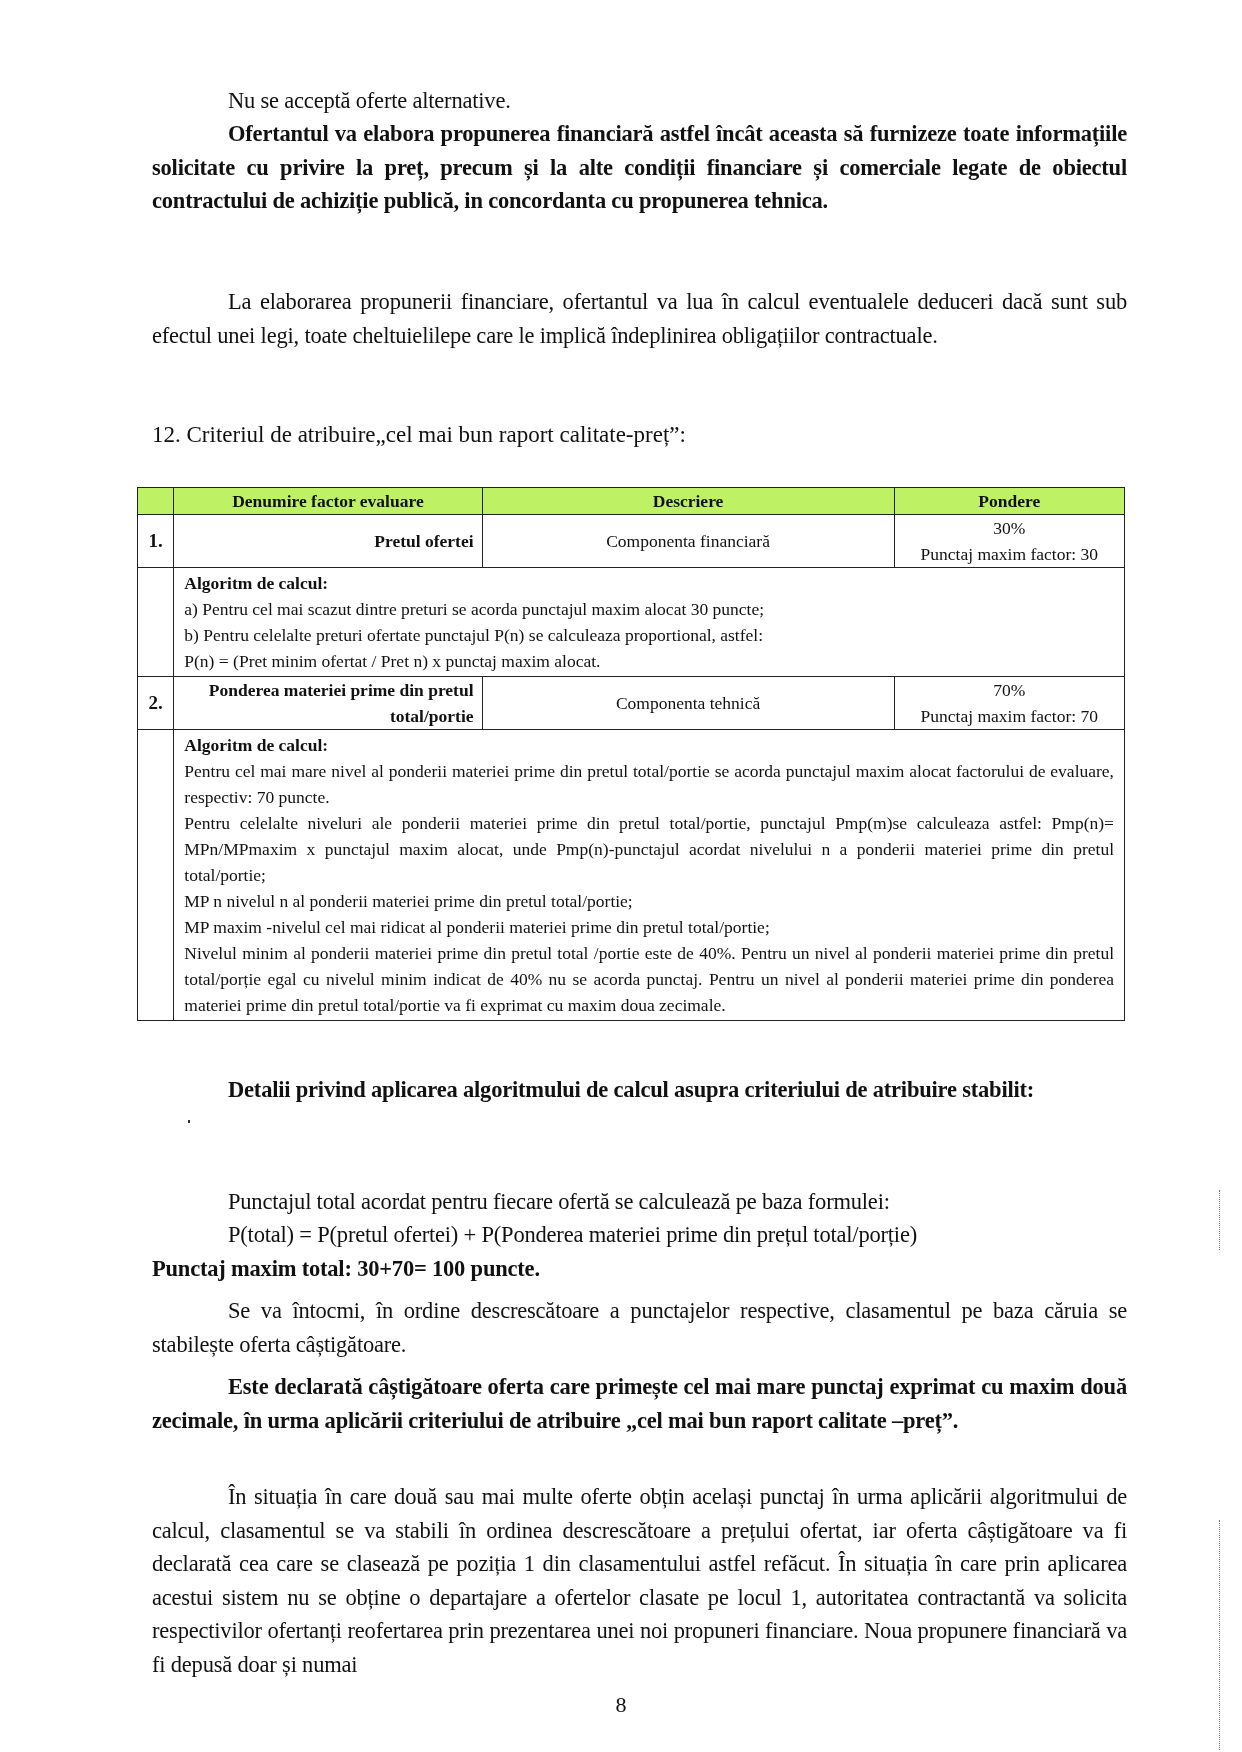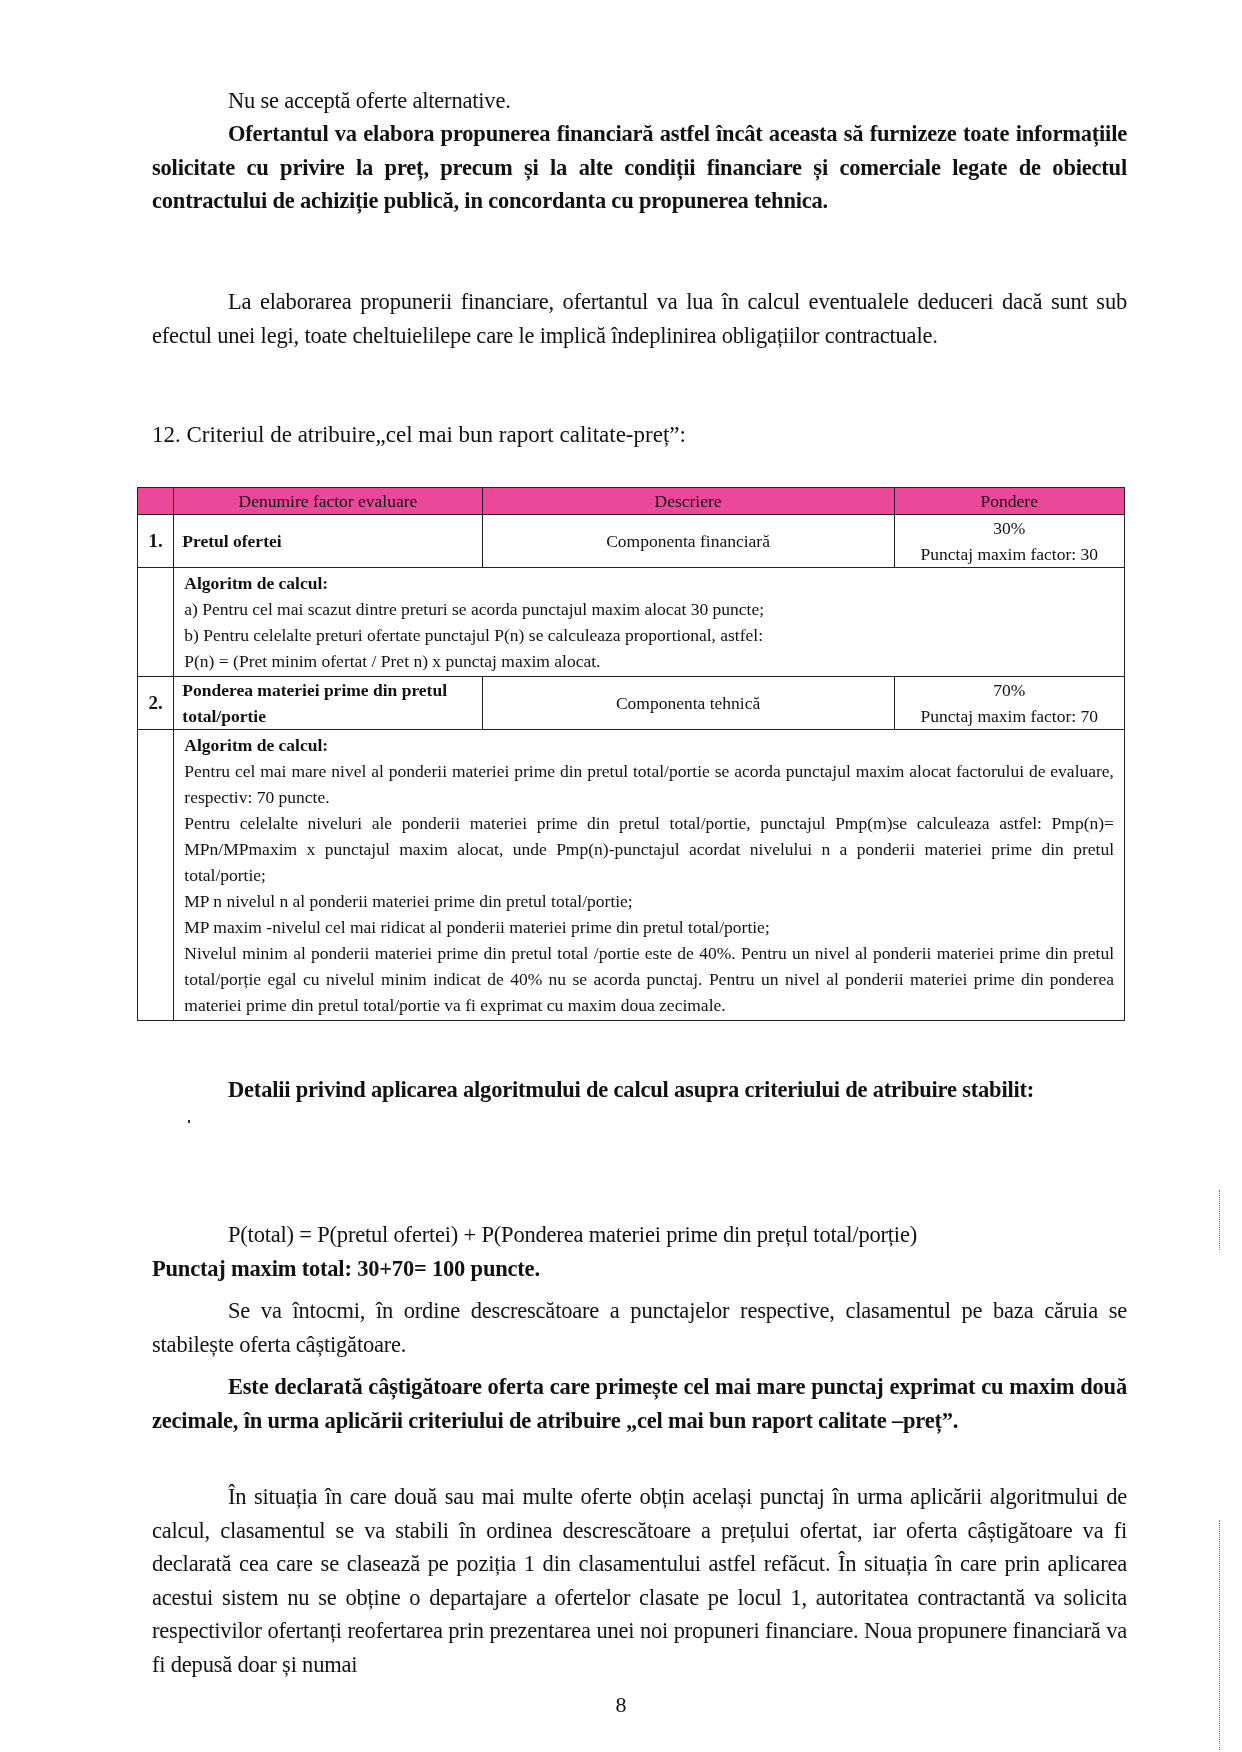--- a/index.html
+++ b/index.html
@@ -20,23 +20,23 @@
     position: absolute; left: 152px; top: 422px; font-size: 23px; font-weight: normal;
   }
   table.crit {
     position: absolute; left: 137px; top: 487px; width: 988px;
     border-collapse: collapse; font-size: 17.5px; line-height: 26px;
   }
   table.crit td {
     border: 1px solid #222; padding: 0 8px; vertical-align: middle;
   }
   table.crit td.num { width: 26px; text-align: center; font-weight: bold; font-size: 19px; padding: 0 4px; }
-  table.crit td.hdr { text-align: center; font-weight: normal; font-size: 17.5px; background: #ec4899; height: 26px; }
+  table.crit td.hdr { text-align: center; font-weight: bold; font-size: 17.5px; background: #bef264; height: 26px; }
   table.crit td.c { text-align: center; }
-  table.crit td.name { width: 280px; font-weight: bold; text-align: left; }
+  table.crit td.name { width: 280px; font-weight: bold; text-align: right; }
   table.crit td.desc { width: 380px; }
   table.crit td.weight { width: 205px; text-align: center; }
   table.crit td.algo { text-align: justify; padding: 2px 10px 2px 10px; }
   .algo-title { font-weight: bold; }
   .algo-line { display: block; }
   .page-number { position: absolute; left: 0; width: 1242px; top: 1692px; text-align: center; font-size: 22px; }
   .scan-mark { position: absolute; left: 1219px; width: 1px; border-left: 1px dotted #777; }
   .tick { position: absolute; left: 188px; top: 1120px; width: 2px; height: 3px; background: #333; }
 </style>
 </head>
@@ -99,20 +99,21 @@
         <span class="algo-line">Nivelul minim al ponderii materiei prime din pretul total /portie este de 40%. Pentru un nivel al ponderii materiei prime din pretul total/porție egal cu nivelul minim indicat de 40% nu se acorda punctaj. Pentru un nivel al ponderii materiei prime din ponderea materiei prime din pretul total/portie va fi exprimat cu maxim doua zecimale.</span>
       </td>
     </tr>
   </tbody>
     </table>
 
   <div class="tick"></div>
 
   <div class="para bold" style="top:1073px;"><span class="indent"></span><span>Detalii privind aplicarea algoritmului de calcul asupra criteriului de atribuire stabilit:</span></div>
 
+  <div class="para" style="top:1185px;"><span class="indent"></span><span>Punctajul total acordat pentru fiecare ofertă se calculează pe baza formulei:</span></div>
 
   <div class="para" style="top:1218px;"><span class="indent"></span><span>P(total) = P(pretul ofertei) + P(Ponderea materiei prime din prețul total/porție)</span></div>
 
   <div class="para bold" style="top:1252px;">Punctaj maxim total: 30+70= 100 puncte.</div>
 
   <div class="para" style="top:1294px;"><span class="indent"></span><span>Se va întocmi, în ordine descrescătoare a punctajelor respective, clasamentul pe baza căruia se stabilește oferta câștigătoare.</span></div>
 
   <div class="para bold" style="top:1370px;"><span class="indent"></span><span>Este declarată câștigătoare oferta care primește cel mai mare punctaj exprimat cu maxim două zecimale, în urma aplicării criteriului de atribuire „cel mai bun raport calitate –preț”.</span></div>
 
   <div class="para" style="top:1480px;"><span class="indent"></span><span>În situația în care două sau mai multe oferte obțin același punctaj în urma aplicării algoritmului de calcul, clasamentul se va stabili în ordinea descrescătoare a prețului ofertat, iar oferta câștigătoare va fi declarată cea care se clasează pe poziția 1 din clasamentului astfel refăcut. În situația în care prin aplicarea acestui sistem nu se obține o departajare a ofertelor clasate pe locul 1, autoritatea contractantă va solicita respectivilor ofertanți reofertarea prin prezentarea unei noi propuneri financiare. Noua propunere financiară va fi depusă doar și numai</span></div>

